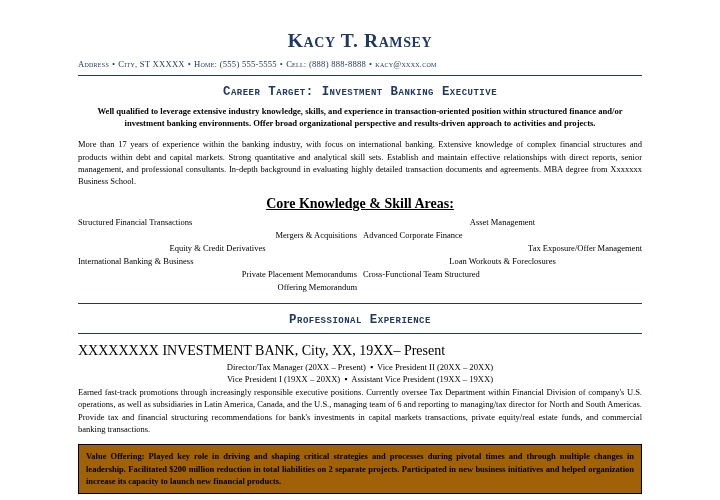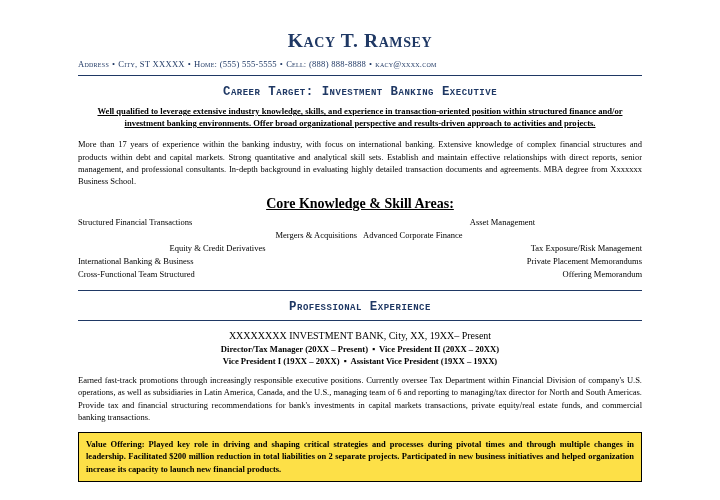--- a/index.html
+++ b/index.html
@@ -73,21 +73,20 @@
     text-decoration: underline;
   }
 
   
   .summary {
     text-align: center;
     font-size: 8.6px;
     font-weight: bold;
     line-height: 1.42;
     margin: 0 6px 9px 6px;
-    text-decoration: underline;
   }
   .para {
     text-align: justify;
     font-size: 8.5px;
     line-height: 1.45;
     margin: 0 0 8px 0;
   }
 
   
   .skills {
@@ -98,40 +97,39 @@
     font-size: 8.5px;
     line-height: 1.42;
     margin-bottom: 10px;
   }
   .skills .c0 { text-align: left; }
   .skills .c1 { text-align: center; }
   .skills .c2 { text-align: right; }
 
   
   .exp-company {
-    text-align: center;
-    font-size: 10px;
+    text-align: left;
+    font-size: 14px;
     margin-top: 4px;
     margin-bottom: 2px;
   }
   .exp-titles {
     text-align: center;
     font-size: 8.6px;
-    font-weight: bold;
+    font-weight: normal;
     line-height: 1.45;
-    margin-bottom: 6px;
   }
   .exp-titles .bullet {
     padding: 0 4px;
   }
 
   
   .value-box {
     border: 1.3px solid #000;
-    background: #fde047;
+    background: #a16207;
     padding: 5px 7px 6px 7px;
     margin-top: 9px;
     font-size: 8.5px;
     font-weight: bold;
     line-height: 1.45;
     text-align: justify;
   }
 </style>
 </head>
 <body>
@@ -154,23 +152,24 @@
 
   <div class="subsection-title">Core Knowledge &amp; Skill Areas:</div>
 
   <div class="skills">
     <div class="c0">Structured Financial Transactions</div>
     <div class="c1">Asset Management</div>
     <div class="c2">Mergers &amp; Acquisitions</div>
 
     <div class="c0">Advanced Corporate Finance</div>
     <div class="c1">Equity &amp; Credit Derivatives</div>
-    <div class="c2">Tax Exposure/Risk Management</div>
+    <div class="c2">Tax Exposure/Offer Management</div>
 
     <div class="c0">International Banking &amp; Business</div>
+    <div class="c1">Loan Workouts &amp; Foreclosures</div>
     <div class="c2">Private Placement Memorandums</div>
 
     <div class="c0">Cross-Functional Team Structured</div>
     <div class="c2">Offering Memorandum</div>
   </div>
 
   <hr class="rule thin">
 
   <div class="section-title">Professional Experience</div>
 

